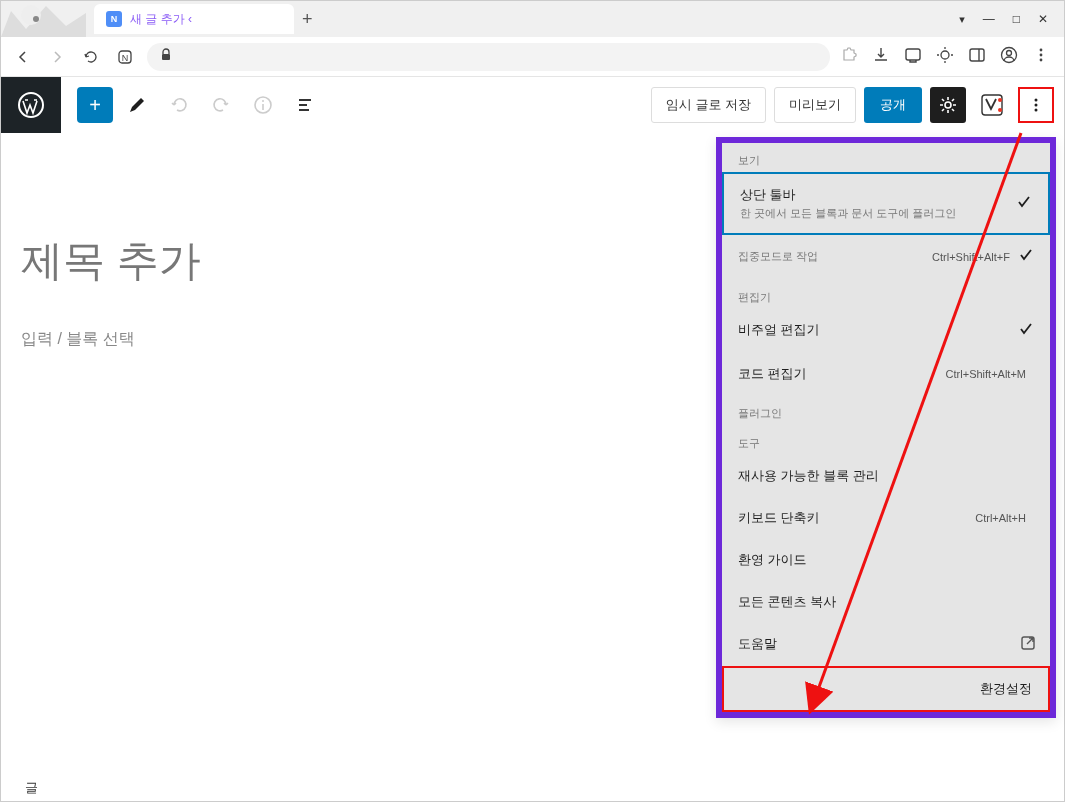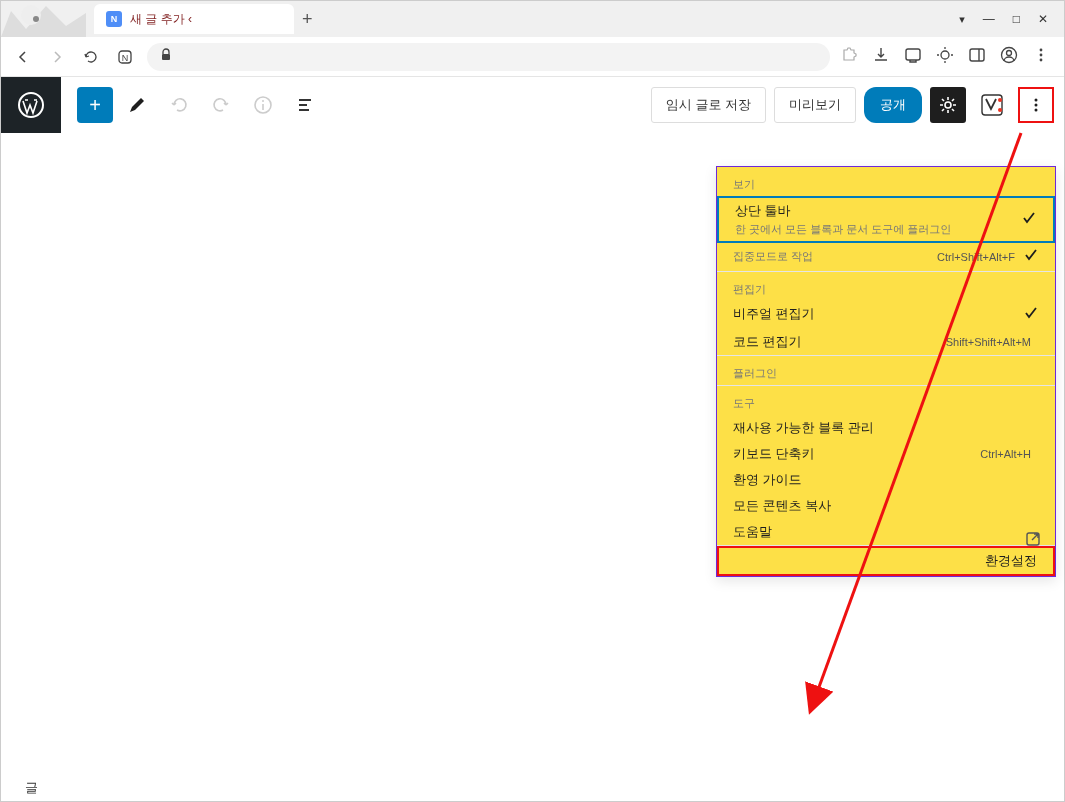--- a/index.html
+++ b/index.html
@@ -6,21 +6,21 @@
 body { width: 1065px; height: 802px; background: #fff; position: relative; overflow: hidden; }
 
 
 .window-frame { position: absolute; top: 0; left: 0; right: 0; bottom: 0; border: 1px solid #ccc; }
 .title-bar { height: 36px; background: #f0f0f0; display: flex; align-items: center; position: relative; }
 .tab-region { display: flex; align-items: center; padding-left: 8px; }
 .app-icon-bg { width: 85px; height: 36px; display:flex; align-items:center; justify-content:center; position:relative; }
 .app-icon-bg svg { position:absolute; }
 .browser-tab { height: 30px; background: #fff; border-radius: 6px 6px 0 0; display: flex; align-items: center; padding: 0 12px; gap: 8px; min-width: 200px; }
 .favicon { width: 16px; height: 16px; background: #4f8ef7; border-radius: 3px; display:flex; align-items:center; justify-content:center; color:#fff; font-size:9px; font-weight:bold; }
-.tab-title { font-size: 12px; color: #7f1d1d; }
+.tab-title { font-size: 12px; color: #8b5cf6; }
 .new-tab { margin-left: 8px; color: #555; font-size: 18px; }
 .win-ctrls { position: absolute; right: 0; top: 0; display: flex; height: 36px; gap: 18px; padding: 0 16px; align-items: center; font-family: "Segoe UI Symbol"; }
 .win-ctrls .chev { font-size: 11px; }
 .win-ctrls span { color:#333; font-size:12px; }
 
 
 .addr-bar { height: 40px; background: #fff; display: flex; align-items: center; padding: 0 10px; gap: 10px; border-bottom: 1px solid #e5e5e5; }
 .nav-btn { width: 24px; height: 24px; display:flex; align-items:center; justify-content:center; color:#444; }
 .nav-btn.dis { color:#bbb; }
 .addr-input-region { flex:1; height: 28px; border-radius: 14px; background:#f3f3f3; display:flex; align-items:center; padding:0 12px; gap:8px; }
@@ -29,37 +29,37 @@
 
 
 .editor-hdr { height: 56px; display:flex; align-items:center; padding:0 10px; }
 .wp-logo { width:60px; height:56px; background:#1d2327; display:flex; align-items:center; justify-content:center; }
 .hdr-left { display:flex; align-items:center; gap:6px; margin-left:16px; }
 .add-btn { width:36px; height:36px; background:#007cba; border-radius:4px; display:flex; align-items:center; justify-content:center; color:#fff; font-size:20px; }
 .tool-btn { width:36px; height:36px; display:flex; align-items:center; justify-content:center; color:#1e1e1e; }
 .tool-btn.dis { color:#ccc; }
 .hdr-right { margin-left:auto; display:flex; align-items:center; gap:8px; }
 .btn-outline { height:36px; padding:10px 14px; border:1px solid #ddd; background:#fff; font-size:13px; color:#333; display:flex; align-items:center; border-radius:3px;}
-.btn-primary { height:36px; padding:0 16px; background:#007cba; color:#fff; font-size:13px; display:flex; align-items:center; border-radius:12px;}
+.btn-primary { height:36px; padding:0 16px; background:#007cba; color:#fff; font-size:13px; display:flex; align-items:center; border-radius:3px;}
 .settings-btn { width:36px; height:36px; background:#1e1e1e; display:flex; align-items:center; justify-content:center; border-radius:3px;}
 .yoast-btn { width:36px; height:36px; display:flex; align-items:center; justify-content:center; }
 .more-btn { width:36px; height:36px; display:flex; align-items:center; justify-content:center; border:2px solid #e11; }
 
 
 .editor-body { padding: 100px 0 0 20px; }
 .title-ph { font-size: 42px; color:#777; font-weight:300; }
 .block-ph { margin-top: 40px; font-size: 16px; color:#888; }
 
 
 .breadcrumb { position:absolute; bottom:0; left:0; padding:4px 24px; font-size:13px; color:#333; }
 
 
-.dropdown { position:absolute; top:136px; right:8px; width:340px; background:#fde047; border:1px solid #6d28d9; box-shadow:0 4px 12px rgba(0,0,0,0.1);margin-top:29px; }
+.dropdown { position:absolute; top:136px; right:8px; width:340px; background:#e5e5e5; border:6px solid #6d28d9; box-shadow:0 4px 12px rgba(0,0,0,0.1); }
 .dropdown .section-hdr { padding:10px 16px 4px; font-size:11px; color:#777; }
-.menu-item { padding:4px 16px; display:flex; align-items:flex-start; position:relative; }
+.menu-item { padding:12px 16px; display:flex; align-items:flex-start; position:relative; }
 .menu-item.hl { border:2px solid #007cba; }
 .menu-item .content { flex:1; }
 .menu-item .label { font-size:13px; color:#1e1e1e; }
 .menu-item .desc { font-size:11px; color:#777; margin-top:2px; }
 .menu-item .short { font-size:11px; color:#555; margin-right:8px; align-self:center;}
 .menu-item .check { align-self:center; }
 .menu-item.target { border:2px solid #e11;text-align:right; }
 .divider { height:1px; background:#e5e5e5; }
 .ext-icon { position:absolute; right:14px; top:12px; }
 
@@ -215,20 +215,24 @@
       <div class="more-btn">
           <svg width="18" height="18" viewBox="0 0 18 18">
             <circle cx="9" cy="4" r="1.5" fill="#1e1e1e"></circle>
             <circle cx="9" cy="9" r="1.5" fill="#1e1e1e"></circle>
             <circle cx="9" cy="14" r="1.5" fill="#1e1e1e"></circle>
           </svg>
         </div>
     </div>
   </div>
 
+  <div class="editor-body">
+    <div class="title-ph">제목 추가</div>
+    <div class="block-ph">입력 / 블록 선택</div>
+  </div>
 
   <div class="breadcrumb">글</div>
 
   <div class="dropdown">
     <div class="section-hdr">보기</div>
     <div class="menu-item hl">
       <div class="content">
         <div class="label">상단 툴바</div>
         <div class="desc">한 곳에서 모든 블록과 문서 도구에 플러그인</div>
       </div>
@@ -253,21 +257,21 @@
           <div class="label">비주얼 편집기</div>
         </div>
       <span class="check"><svg width="16" height="16" viewBox="0 0 16 16">
             <path d="M3 8 l3 4 l7 -9" stroke="#1e1e1e" stroke-width="1.8" fill="none"></path>
           </svg></span>
     </div>
     <div class="menu-item">
       <div class="content">
           <div class="label">코드 편집기</div>
         </div>
-      <span class="short">Shift+Shift+Alt+M</span>
+      <span class="short">Ctrl+Shift+Alt+M</span>
     </div>
 
     <div class="divider"></div>
     <div class="section-hdr">플러그인</div>
 
     <div class="divider"></div>
     <div class="section-hdr">도구</div>
     <div class="menu-item">
       <div class="content">
           <div class="label">재사용 가능한 블록 관리</div>

